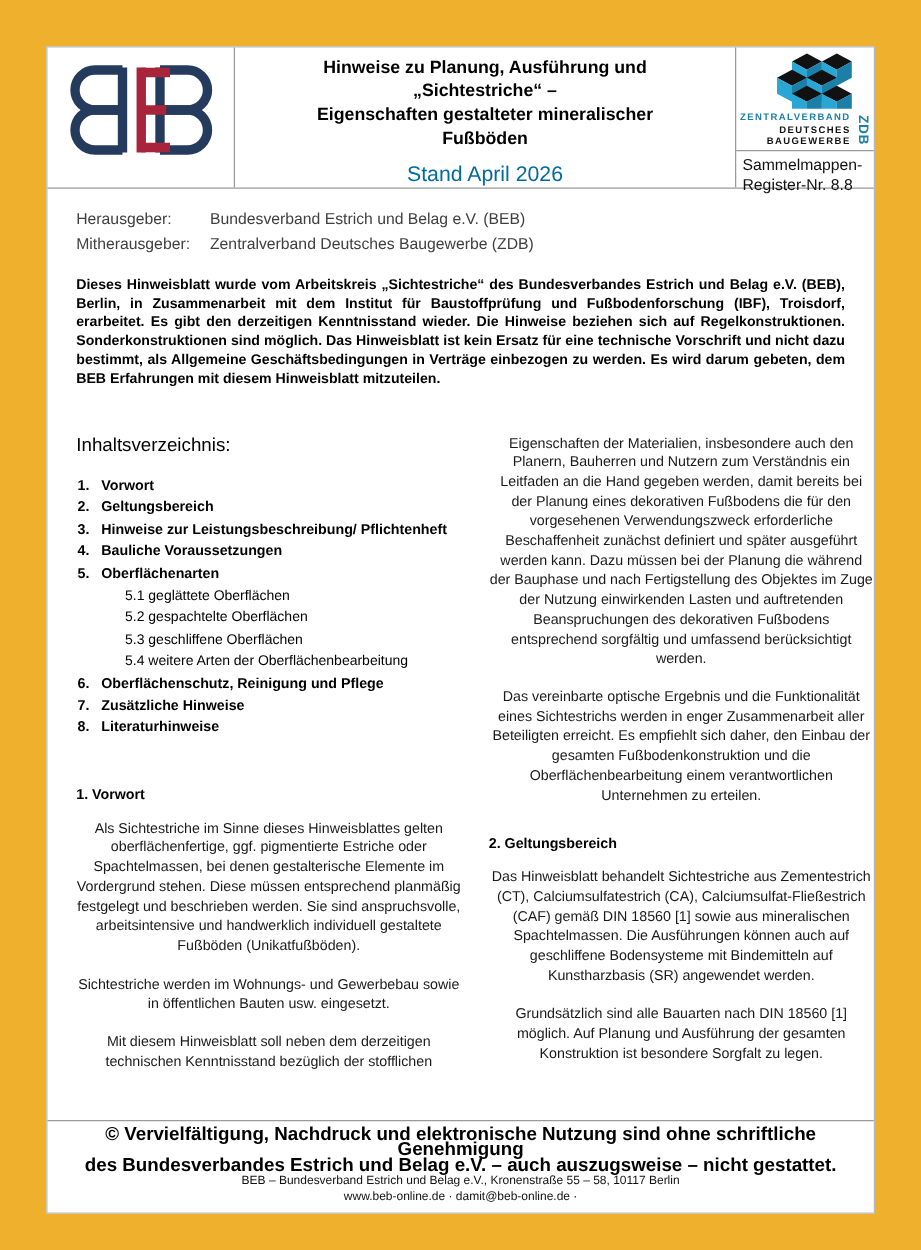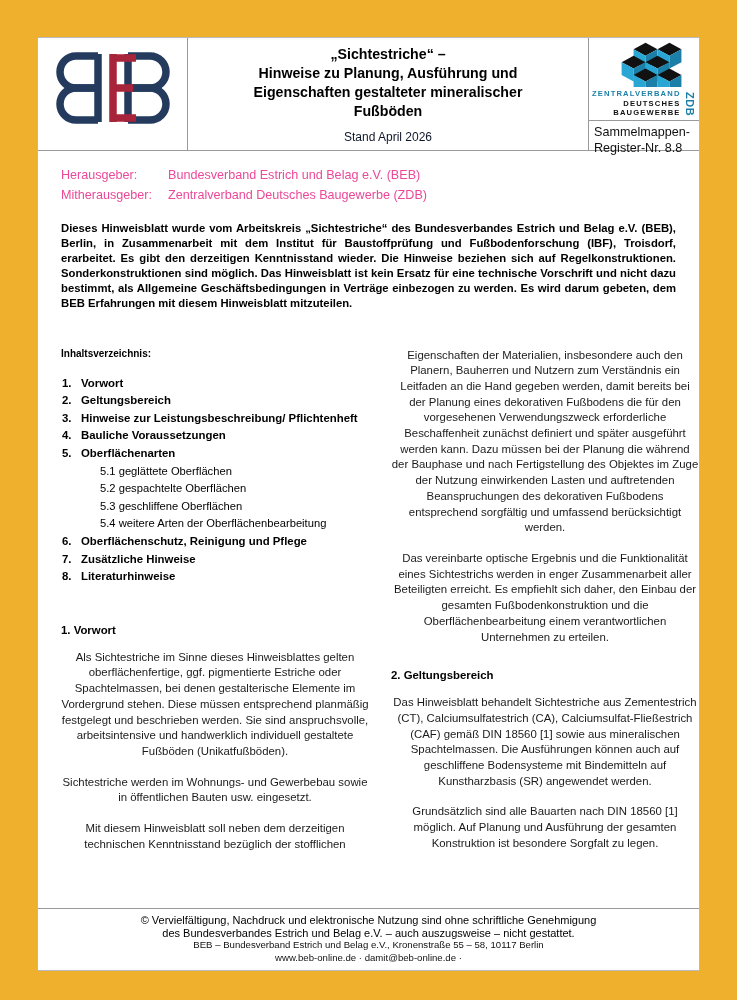--- a/index.html
+++ b/index.html
@@ -70,22 +70,22 @@
     justify-content: flex-start;
   }
   .hdr-title .t-line {
     font-weight: bold;
     font-size: 14.2px;
     line-height: 19px;
     color: #000;
   }
   .hdr-title .stand {
     margin-top: 9px;
-    font-size: 12px;
-    color: #0f172a;
+    font-size: 17px;
+    color: #0369a1;
   }
   .hdr-right {
     width: 110px;
     flex: none;
     display: flex;
     flex-direction: column;
   }
   .zdb-block {
     flex: 1 1 auto;
     display: flex;
@@ -137,21 +137,21 @@
     line-height: 16px;
     color: #111;
   }
 
   
   .pubwrap { padding: 14px 23px 0 23px; }
   .pub-row {
     display: flex;
     font-size: 12.6px;
     line-height: 20px;
-    color: #ec4899;
+    color: #404040;
     align-items: flex-end;
   }
   .pub-label { width: 107px; flex: none; }
   .pub-value { flex: 1 1 auto; }
 
   .intro {
     margin-top: 16px;
     font-size: 11.3px;
     font-weight: bold;
     line-height: 15.1px;
@@ -162,22 +162,22 @@
   
   .cols {
     display: flex;
     padding: 0 23px;
     margin-top: 36px;
     gap: 22px;
   }
   .col { width: 308px; flex: none; }
 
   .toc-head {
-    font-size: 10px;
-    font-weight: bold;
+    font-size: 15px;
+    font-weight: normal;
     color: #000;
     margin-bottom: 16px;
   }
   ol.toc {
     margin: 0;
     padding: 0;
     list-style: none;
   }
   ol.toc > li {
     font-size: 11.4px;
@@ -220,22 +220,22 @@
   .footer {
     position: absolute;
     left: 0;
     right: 0;
     bottom: 0;
     border-top: 1px solid #9a9a9a;
     padding: 5px 10px 6px;
     text-align: center;
   }
   .footer .b {
-    font-size: 11px;
-    font-weight: normal;
+    font-size: 15px;
+    font-weight: bold;
     line-height: 12.4px;
     color: #000;
   }
   .footer .n {
     font-size: 9.6px;
     line-height: 12.4px;
     color: #111;
   }
 </style>
 </head>
@@ -265,22 +265,22 @@
           <g fill="none" stroke="#a8243a" stroke-width="7.5">
             <line x1="59" y1="6" x2="59" y2="74"></line>
             <line x1="59" y1="10" x2="82" y2="10"></line>
             <line x1="59" y1="40" x2="79" y2="40"></line>
             <line x1="59" y1="70" x2="82" y2="70"></line>
           </g>
         </svg>
       </div>
 
       <div class="hdr-title">
+        <div class="t-line">Hinweise zu Planung, Ausführung und</div>
         <div class="t-line">„Sichtestriche“ –</div>
-        <div class="t-line">Hinweise zu Planung, Ausführung und</div>
         <div class="t-line">Eigenschaften gestalteter mineralischer</div>
         <div class="t-line">Fußböden</div>
         <div class="stand">Stand April 2026</div>
       </div>
 
       <div class="hdr-right">
         <div class="zdb-block">
           <div class="zdb-main">
             <svg class="zdb-cubes" viewBox="0 0 96 50" preserveAspectRatio="xMidYMin meet">
               <g>

